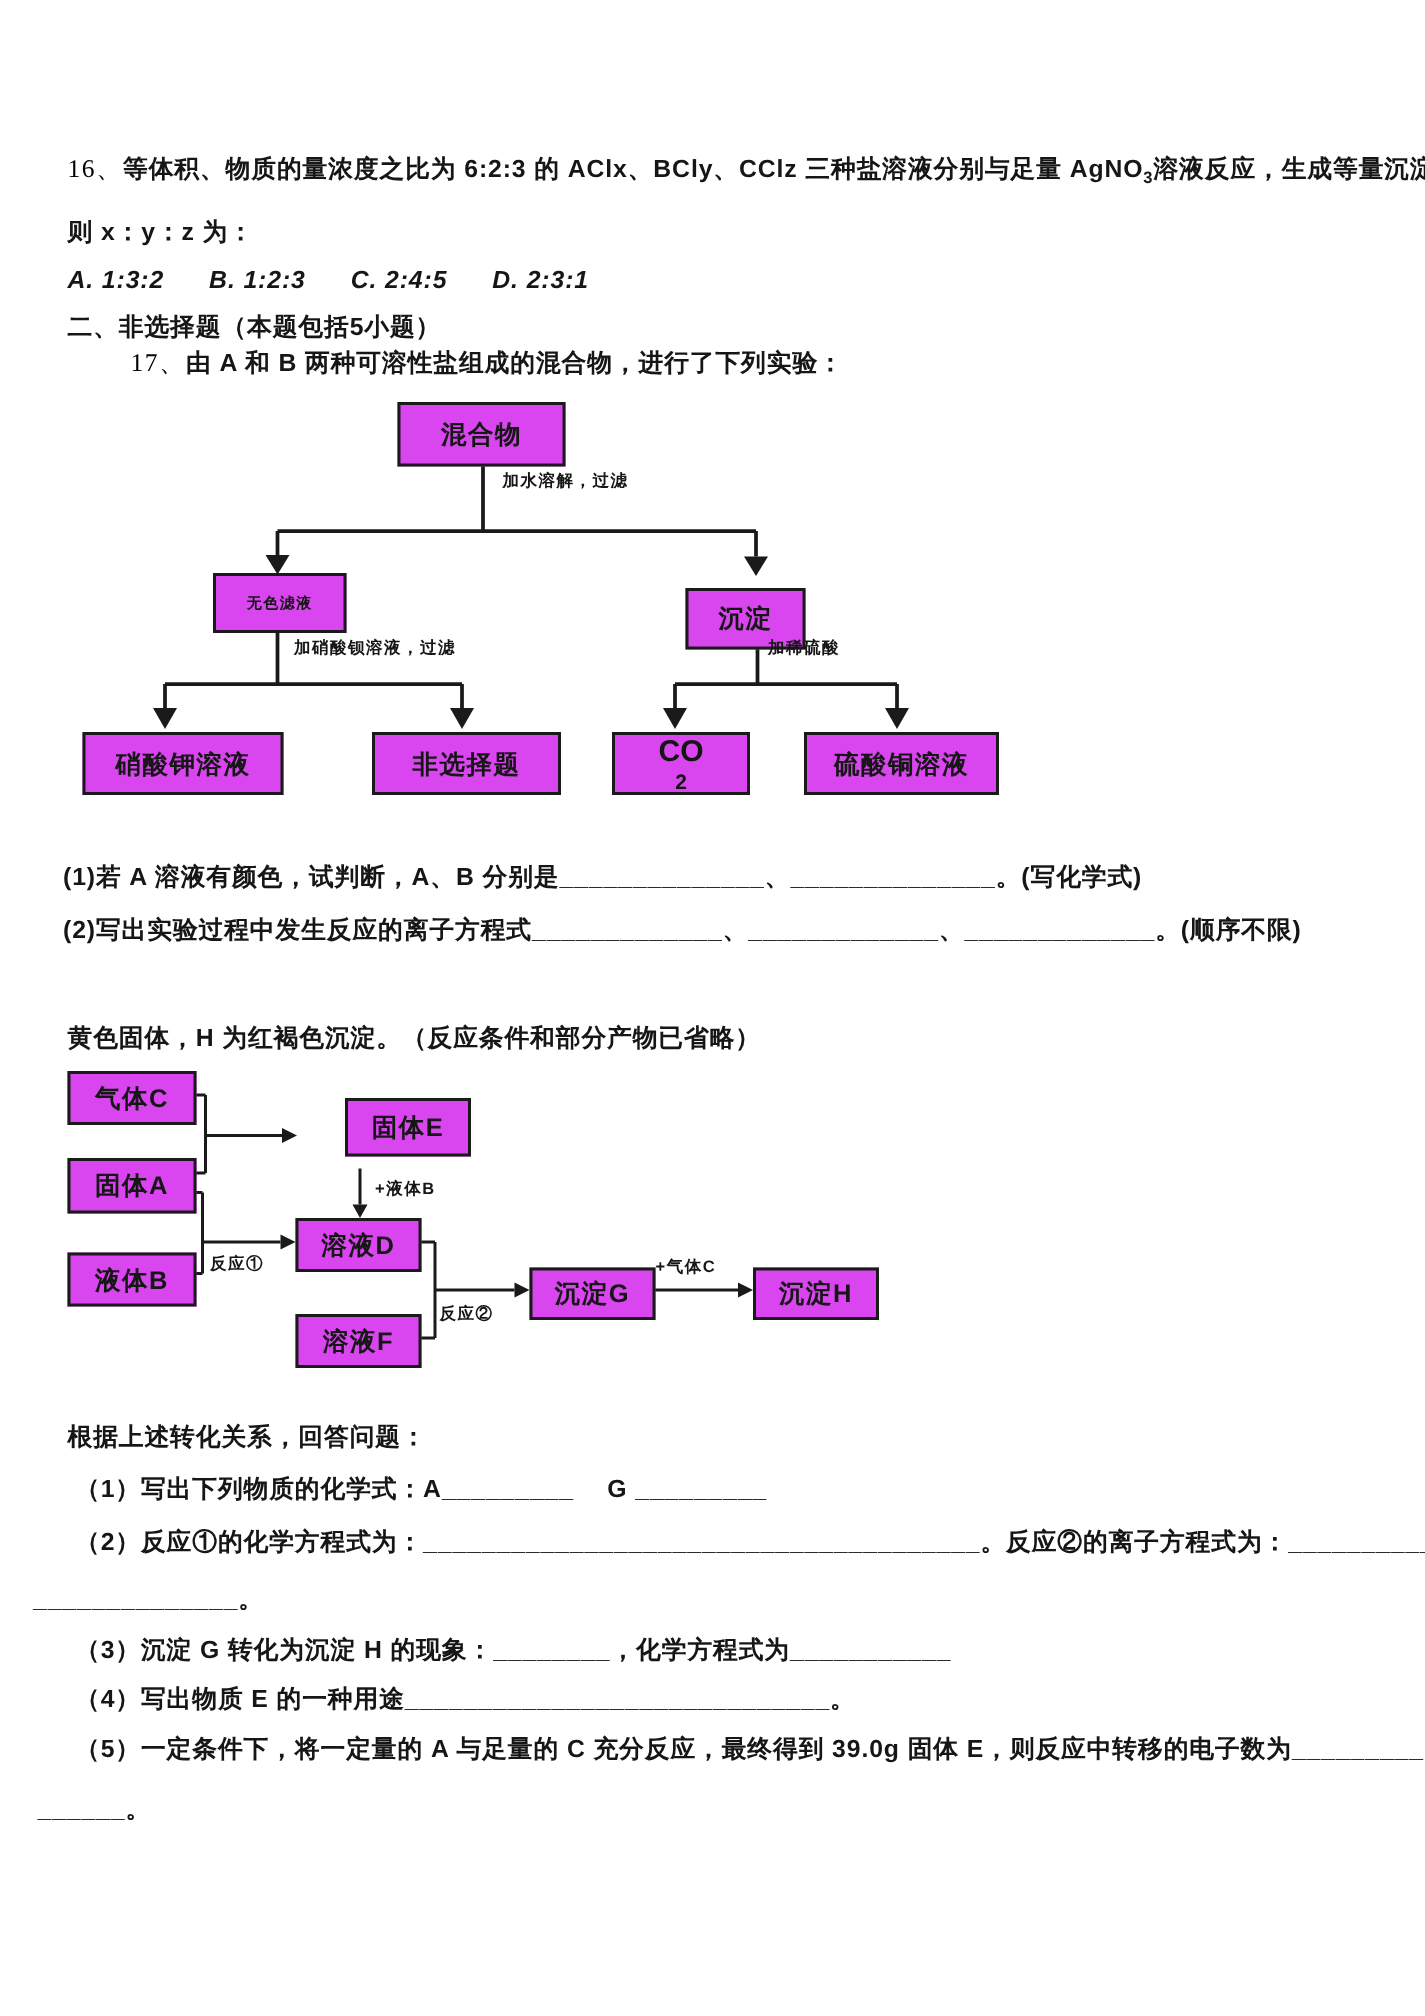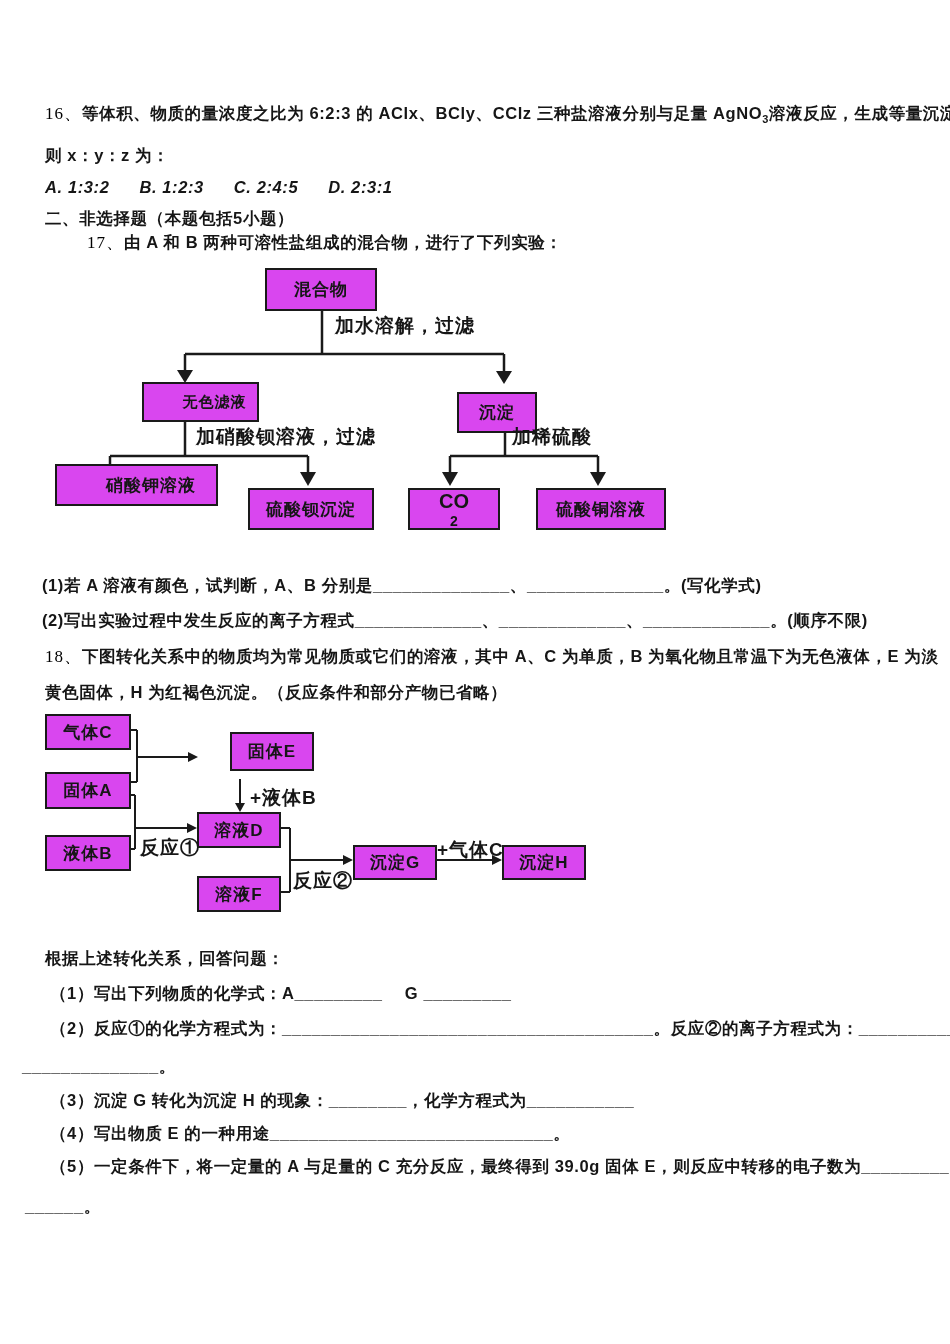--- a/index.html
+++ b/index.html
@@ -20,21 +20,21 @@
   .sb{font-size:11px;font-weight:bold;}
   .opt{margin-right:30px;}
   svg.overlay{position:absolute;left:0;top:0;z-index:1;}
   .fbox{
     position:absolute;z-index:2;background:#d946ef;
     border:2px solid #1a1a1a;
     display:flex;align-items:center;justify-content:center;
     font-weight:bold;font-size:17px;letter-spacing:1px;white-space:nowrap;
   }
   .flabel{
-    position:absolute;z-index:2;font-weight:bold;font-size:19px;
+    position:absolute;z-index:2;font-weight:bold;font-size:11px;
     white-space:nowrap;letter-spacing:1px;
   }
   .co2{font-size:20px;letter-spacing:0;flex-direction:column;}
 </style>
 </head>
 <body>
 
 <div class="page">
 
   <svg class="overlay" width="950" height="1344">
@@ -95,46 +95,45 @@
   </div>
 
   <div class="tl" style="left:45px;top:208px;">二、非选择题（本题包括5小题）</div>
 
   <div class="tl" style="left:39px;top:232px;margin-left:48px;"><span class="qnum">17、</span><span>由 A 和 B 两种可溶性盐组成的混合物，进行了下列实验：</span></div>
 
   <div class="fbox" style="left:265px;top:268px;width:108px;height:39px;">
       <span>混合物</span>
     </div>
   <div class="flabel" style="left:335px;top:313px;">加水溶解，过滤</div>
-  <div class="fbox" style="left:142px;top:382px;width:85px;height:36px;font-size:15px;padding-left:28px;">
+  <div class="fbox" style="left:142px;top:382px;width:85px;height:36px;font-size:10px;">
       <span>无色滤液</span>
     </div>
   <div class="fbox" style="left:457px;top:392px;width:76px;height:37px;">
       <span>沉淀</span>
     </div>
   <div class="flabel" style="left:196px;top:424px;">加硝酸钡溶液，过滤</div>
   <div class="flabel" style="left:512px;top:424px;">加稀硫酸</div>
-  <div class="fbox" style="left:55px;top:464px;width:130px;height:38px;padding-left:29px;">
+  <div class="fbox" style="left:55px;top:488px;width:130px;height:38px;">
       <span>硝酸钾溶液</span>
     </div>
   <div class="fbox" style="left:248px;top:488px;width:122px;height:38px;">
-      <span>硫酸钡沉淀</span>
+      <span>非选择题</span>
     </div>
   <div class="fbox co2" style="left:408px;top:488px;width:88px;height:38px;">
       <span>CO</span>
       <sub class="sb" style="font-size:14px;">2</sub>
     </div>
   <div class="fbox" style="left:536px;top:488px;width:126px;height:38px;">
       <span>硫酸铜溶液</span>
     </div>
 
   <div class="tl" style="left:42px;top:575px;">(1)若 A 溶液有颜色，试判断，A、B 分别是______________、______________。(写化学式)</div>
   <div class="tl" style="left:42px;top:610px;">(2)写出实验过程中发生反应的离子方程式_____________、_____________、_____________。(顺序不限)</div>
 
-  <div class="tl" style="left:45px;top:646px;"><span class="qnum">18、</span><span>下图转化关系中的物质均为常见物质或它们的溶液，其中 A、C 为单质，B 为氧化物且常温下为无色液体，E 为淡</span></div>
   <div class="tl" style="left:45px;top:682px;">黄色固体，H 为红褐色沉淀。（反应条件和部分产物已省略）</div>
 
   <div class="fbox" style="left:45px;top:714px;width:82px;height:32px;">
       <span>气体C</span>
     </div>
   <div class="fbox" style="left:45px;top:772px;width:82px;height:33px;">
       <span>固体A</span>
     </div>
   <div class="fbox" style="left:45px;top:835px;width:82px;height:32px;">
       <span>液体B</span>

